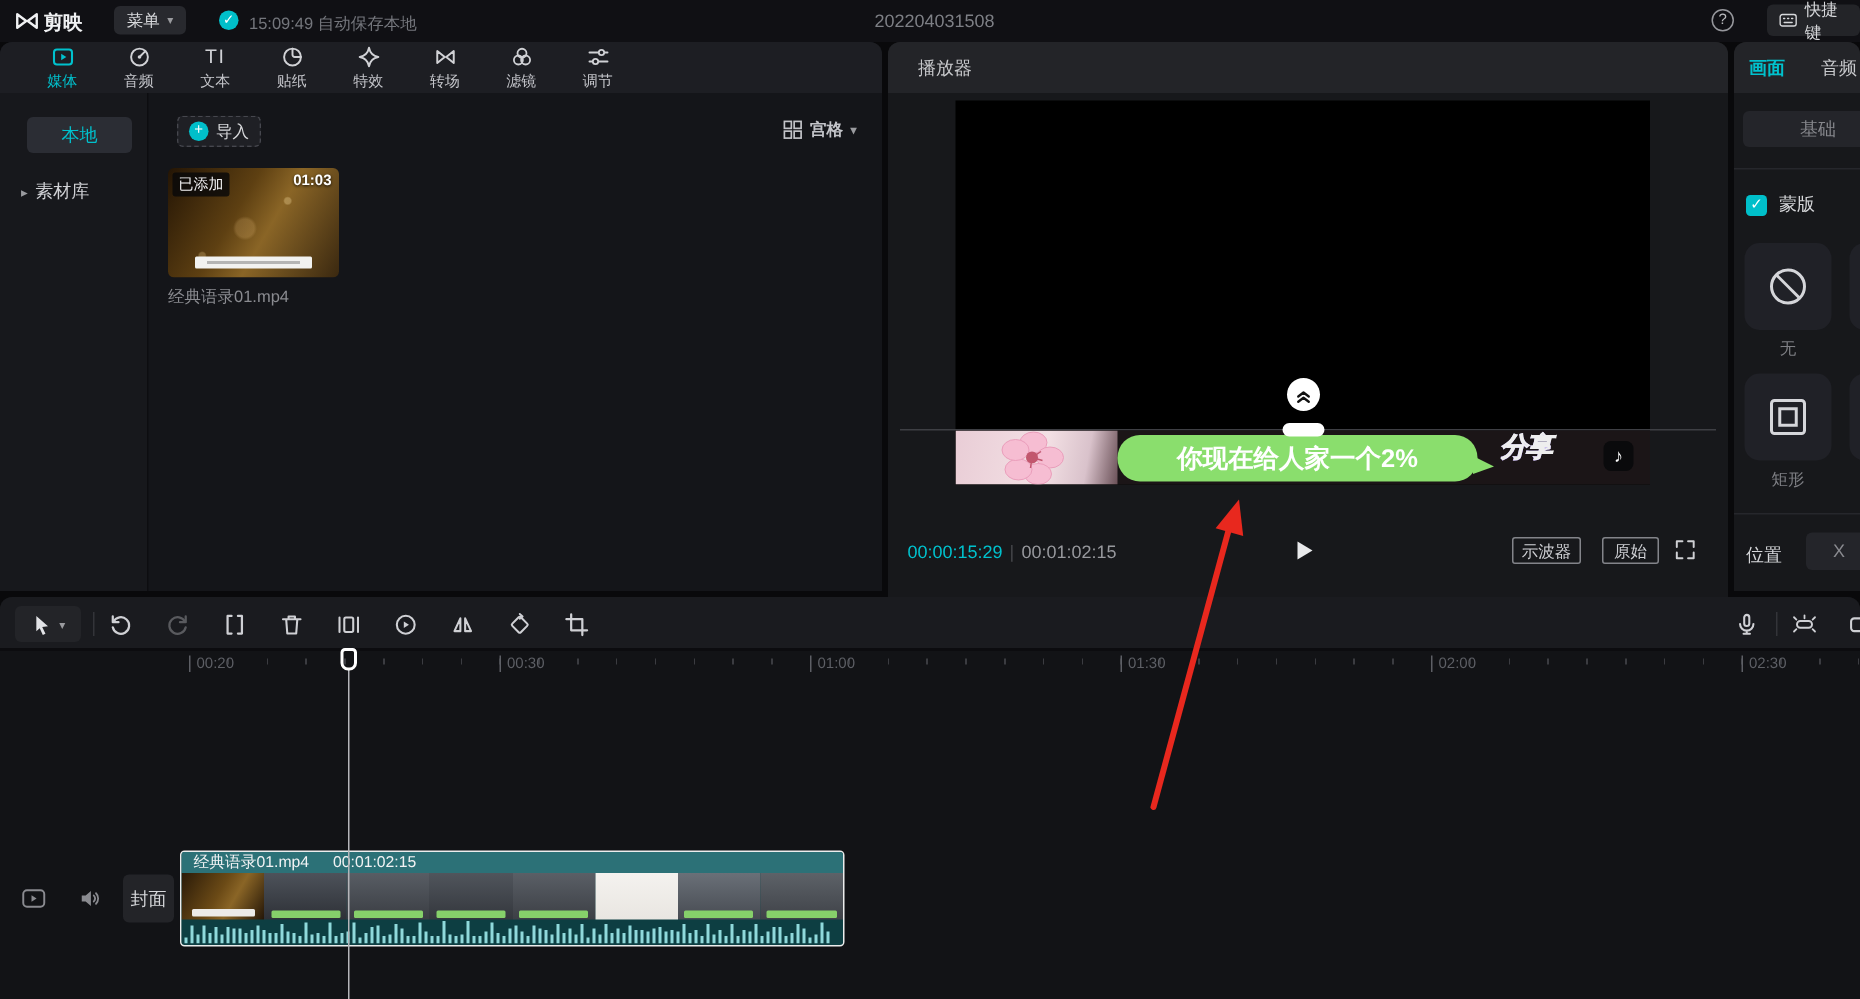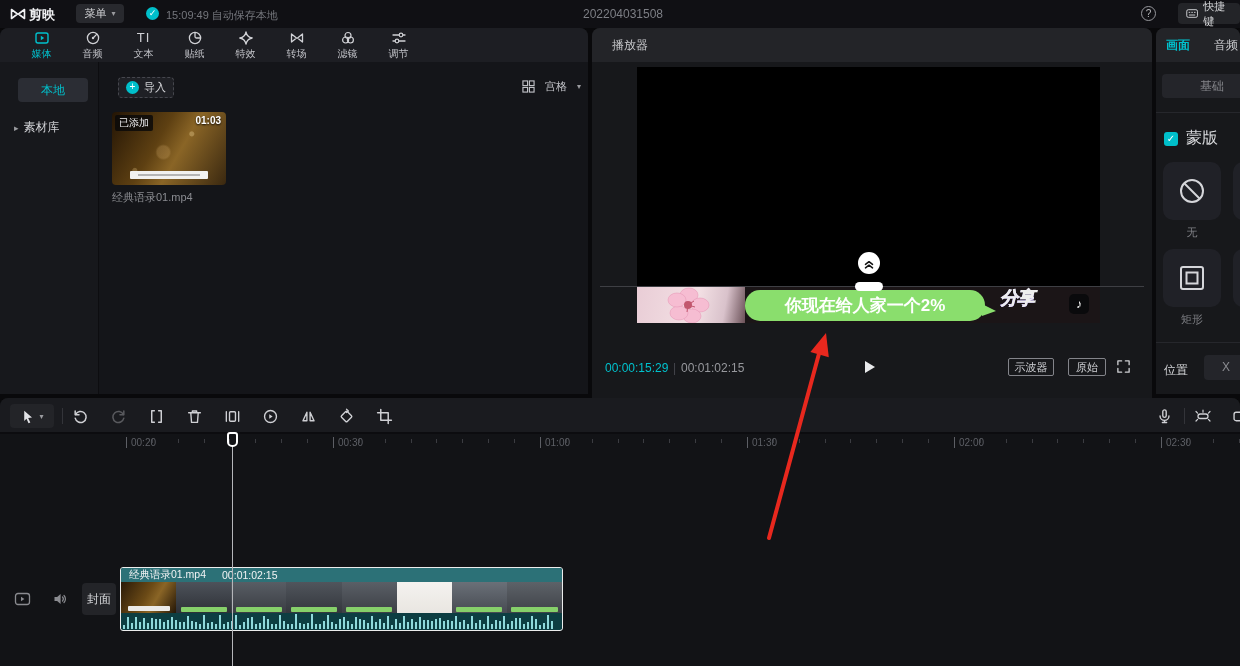--- a/index.html
+++ b/index.html
@@ -42,22 +42,22 @@
     border-right:1px solid #0d0d10; }
   .local-btn { position:absolute; left:18px; top:16px; width:70px; height:24px; background:#2b2d34;
     border-radius:4px; color:#00c1cd; font-size:12px; text-align:center; line-height:24px; }
   .lib-row { position:absolute; left:14px; top:57px; color:#d0d1d5; font-size:12px; }
   .lib-row .arr { color:#9a9b9f; font-size:9px; margin-right:5px; }
   .import-btn { position:absolute; left:118px; top:15px; width:56px; height:21px; background:#1f2025;
     border:1px dashed #46474e; border-radius:4px; display:flex; align-items:center; justify-content:center;
     gap:5px; color:#d7d8db; font-size:11px; }
   .plus-circ { width:13px; height:13px; border-radius:50%; background:#00bfca; color:#fff; font-size:10px;
     line-height:12px; text-align:center; }
-  .viewmode { position:absolute; left:522px; top:17px; display:flex; align-items:center; gap:10px;
-    color:#c3c4c9; font-size:11px; }
+  .viewmode { position:absolute; left:522px; top:17px; display:flex; align-items:center; gap:5px;
+    color:#c3c4c9; font-size:11px;font-weight:bold; }
   .media-card-thumb { position:absolute; left:112px; top:50px; width:114px; height:73px; border-radius:4px;
     overflow:hidden;
     background:
       radial-gradient(circle at 20% 80%, rgba(255,220,150,.25) 0 2px, transparent 3px),
       radial-gradient(circle at 70% 30%, rgba(255,230,170,.3) 0 2px, transparent 3px),
       radial-gradient(circle at 45% 55%, rgba(255,210,140,.18) 0 6px, transparent 8px),
       linear-gradient(120deg,#241505 0%, #5e4012 40%, #8a6526 58%, #3a2810 100%); }
   .added-badge { position:absolute; left:3px; top:3px; background:rgba(8,8,10,.82); color:#f0f0f2;
     font-size:10px; padding:1px 4px; border-radius:2px; }
   .dur-badge { position:absolute; right:5px; top:3px; color:#fff; font-size:10px; font-weight:bold;
@@ -105,21 +105,21 @@
   
   .insp-tabs { height:34px; background:#232428; display:flex; align-items:center; gap:24px; padding-left:10px; }
   .insp-tab { font-size:12px; color:#c9cacd; }
   .insp-tab.active { color:#00c1cd; font-weight:bold; }
   .basic-pill { position:absolute; left:6px; top:46px; width:100px; height:24px; background:#24252a;
     border-radius:4px; color:#86878c; font-size:12px; text-align:center; line-height:24px; }
   .insp-div { position:absolute; left:0; width:100px; height:1px; background:#26272c; }
   .mask-row { position:absolute; left:8px; top:100px; display:flex; align-items:center; gap:8px; }
   .checkbox { width:14px; height:14px; background:#00bfca; border-radius:3px; color:#fff; font-size:10px;
     line-height:14px; text-align:center; }
-  .mask-label { color:#d7d8db; font-size:16px; }
+  .mask-label { color:#d7d8db; font-size:12px; }
   .mask-tile { position:absolute; width:58px; height:58px; background:#202127; border-radius:10px;
     display:flex; align-items:center; justify-content:center; }
   .tile-label { position:absolute; left:7px; width:58px; text-align:center; color:#7e7f84; font-size:11px; }
   .pos-label { position:absolute; left:8px; top:334px; color:#d7d8db; font-size:12px; }
   .pos-x { position:absolute; left:48px; top:327px; width:44px; height:25px; background:#24252a;
     border-radius:4px; color:#8a8b90; font-size:12px; text-align:center; line-height:25px; }
 
   
   #timeline { left:0; top:398px; width:1240px; height:268px; background:#121316; border-radius:8px 8px 0 0;
     overflow:hidden; }

